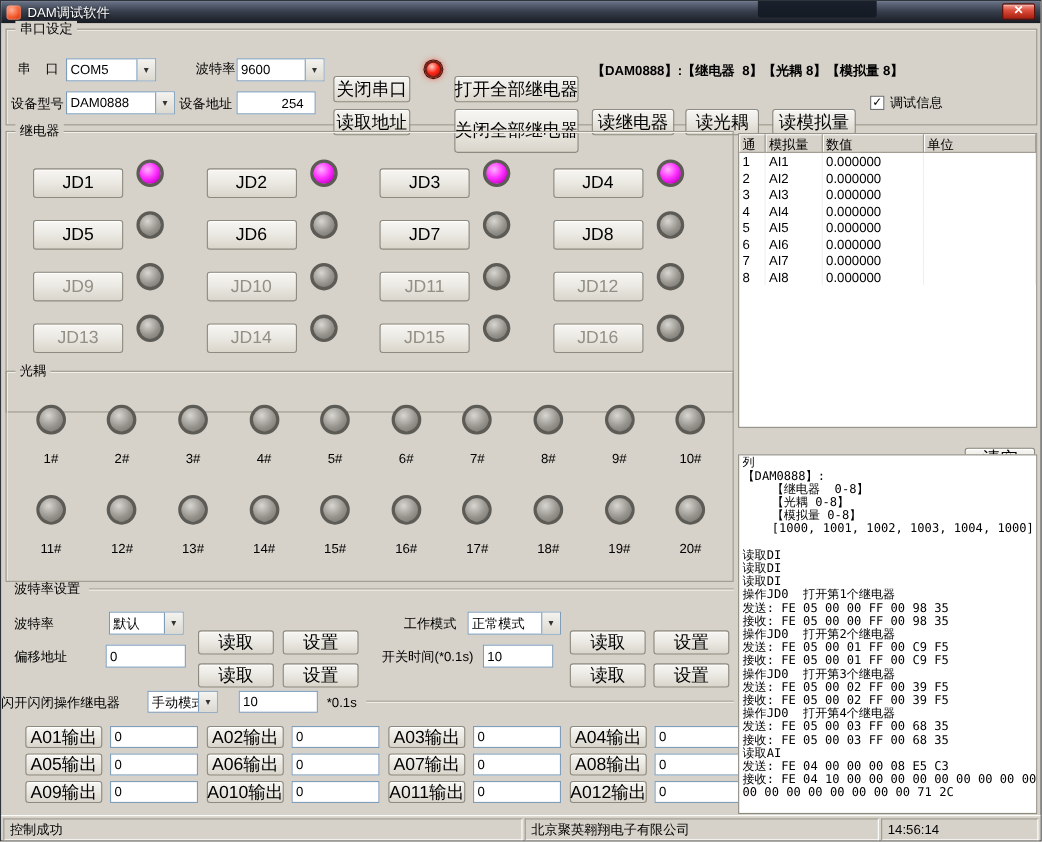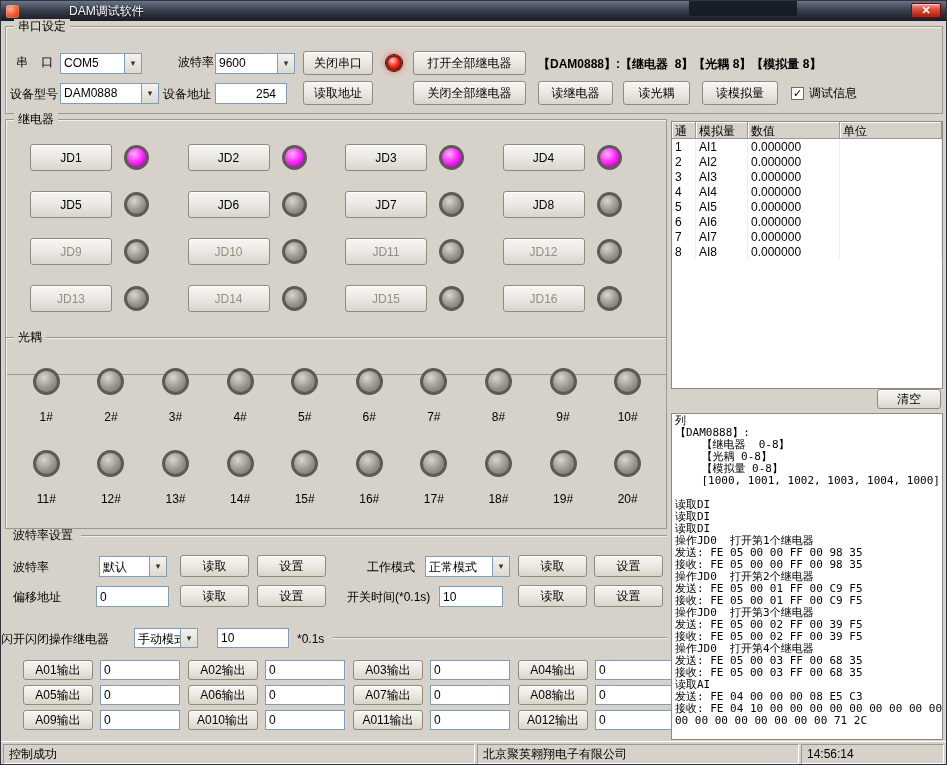--- a/index.html
+++ b/index.html
@@ -7,40 +7,40 @@
   body { font-family:"Liberation Sans","DejaVu Sans",sans-serif; font-size:12px; color:#000; background:#d6d2c9; }
   .window { position:relative; width:947px; height:765px; background:#d6d2c9; border:1px solid #2f333c; overflow:hidden; }
 
   
   .titlebar { position:absolute; left:0; top:0; width:100%; height:20px;
     background:linear-gradient(180deg,#6a7488 0%,#39404e 45%,#171b23 100%);
     display:flex; align-items:center; padding:0 5px; }
   .app-icon { width:13px; height:13px; border-radius:3px; margin-right:6px;
     background:radial-gradient(circle at 35% 30%, #ffb199, #f05123 60%, #b32806);
     box-shadow:inset 0 0 2px rgba(255,255,255,.7); flex:0 0 auto; }
-  .title-text { color:#fff; font-size:12px; text-shadow:0 1px 2px #000; white-space:nowrap;margin-left:44px; }
+  .title-text { color:#fff; font-size:12px; text-shadow:0 1px 2px #000; white-space:nowrap; }
   .close-btn { position:absolute; right:5px; top:2px; width:30px; height:15px; border-radius:2px;
     background:linear-gradient(180deg,#f2a59b,#de4f3d 40%,#b02516 90%);
     border:1px solid #641007; color:#fff; font-size:11px; font-weight:bold;
     display:flex; align-items:center; justify-content:center; line-height:1;
     box-shadow:inset 0 1px 0 rgba(255,255,255,.45); }
   .bg-fragment { position:absolute; left:688px; top:0; width:108px; height:15px;
     background:#141a24; border-radius:0 0 3px 3px; opacity:.92; }
 
   
   .group { position:absolute; border:1px solid #9c988d; box-shadow:inset 1px 1px 0 #f2f0ea; }
   .group-title { position:absolute; top:-8px; left:8px; background:#d6d2c9; padding:0 4px; line-height:14px; white-space:pre; }
   .lbl { position:absolute; white-space:pre; line-height:14px; }
   .section-line { position:absolute; height:2px; border-top:1px solid #9c988d; border-bottom:1px solid #f2f0ea; }
 
   
   .btn { display:flex; align-items:center; justify-content:center;
     background:linear-gradient(180deg,#f7f6f3 0%,#eceae4 45%,#d9d5cb 100%);
     border:1px solid #8d8a80; border-radius:3px; font-family:"Liberation Sans","DejaVu Sans",sans-serif;
-    font-size:12px; color:#000; box-shadow:inset 0 1px 0 #fff; cursor:default; white-space:nowrap; }
+    font-size:16px; color:#000; box-shadow:inset 0 1px 0 #fff; cursor:default; white-space:nowrap;margin-top:18px; }
   .abs { position:absolute; }
   .btn.disabled { color:#938f85; }
   .tinput { border:1px solid #7f9db9; background:#fff; font-family:"Liberation Sans","DejaVu Sans",sans-serif;
     font-size:12px; padding:0 3px; }
   .combo { position:absolute; background:#fff; border:1px solid #7f9db9; display:flex; align-items:stretch; }
   .combo-text { flex:1; padding:2px 0 0 3px; overflow:hidden; white-space:nowrap; }
   .combo-arrow { width:17px; background:linear-gradient(180deg,#f4f3ef,#dcd9d0); border-left:1px solid #7f9db9;
     display:flex; align-items:center; justify-content:center; color:#333; }
   .combo-arrow::after { content:"▾"; font-size:9px; line-height:1; }
   .checkbox { position:absolute; display:flex; align-items:center; gap:5px; }
@@ -131,21 +131,21 @@
     <span class="lbl" style="left:4px;top:60px;">设备型号</span>
     <div class="combo" style="left:54px;top:56px;width:99px;height:21px;">
       <span class="combo-text">DAM0888</span>
       <span class="combo-arrow"></span>
     </div>
 
     <span class="lbl" style="left:157px;top:60px;">设备地址</span>
     <input class="tinput abs" style="left: 209px; top: 56px; width: 72px; height: 21px; padding-left: 40px;" value="254">
 
     <button class="btn abs" style="left:297px;top:54px;width:70px;height:24px;">读取地址</button>
-    <button class="btn abs" style="left:407px;top:54px;width:113px;height:24px;">关闭全部继电器</button>
+    <button class="btn abs" style="left:407px;top:54px;width:113px;height:40px;">关闭全部继电器</button>
     <button class="btn abs" style="left:532px;top:54px;width:75px;height:24px;">读继电器</button>
     <button class="btn abs" style="left:617px;top:54px;width:67px;height:24px;">读光耦</button>
     <button class="btn abs" style="left:696px;top:54px;width:76px;height:24px;">读模拟量</button>
 
     <div class="checkbox" style="left:785px;top:58px;">
       <span class="box">✓</span>
       <span>调试信息</span>
     </div>
   </div>
 

